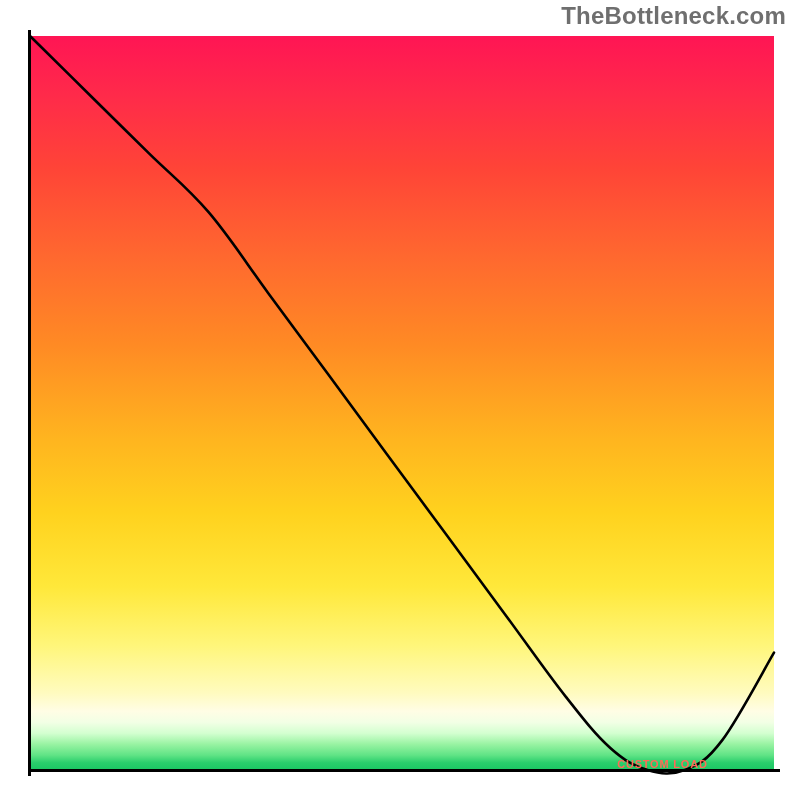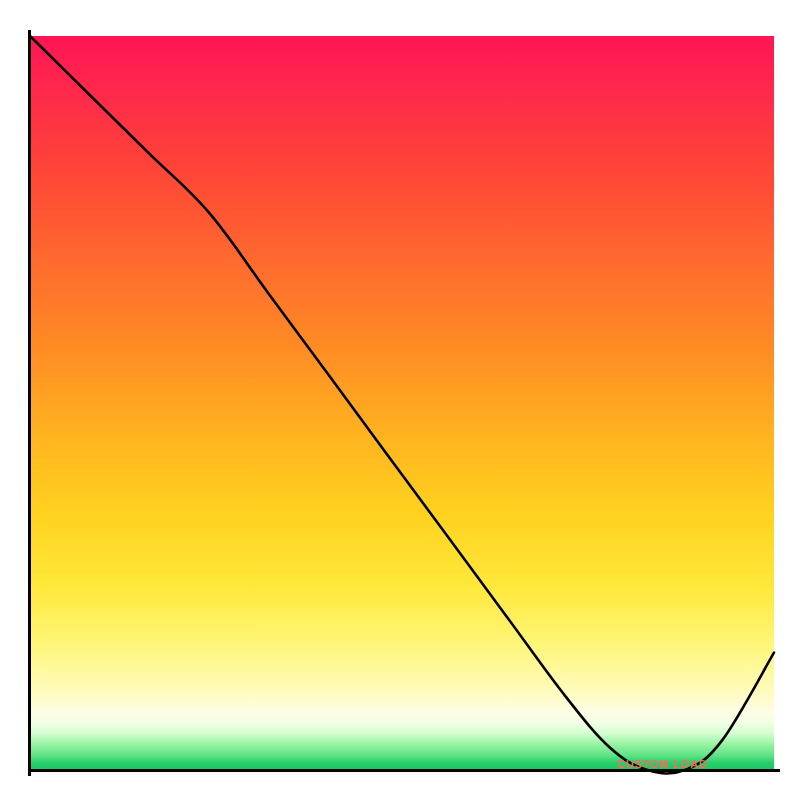--- a/index.html
+++ b/index.html
@@ -100,20 +100,21 @@
     letter-spacing: 0.8px;
     user-select: none;
     transform: translate(-50%, -50%);
   }
 </style>
 </head>
 <body>
 
 <div class="stage">
 
+  <div class="watermark">TheBottleneck.com</div>
 
   <div class="plot-wrap">
 
     <div class="gradient-rect"></div>
 
     <div class="axis-line axis-left"></div>
     <div class="axis-line axis-bottom"></div>
 
     <svg class="curve" viewBox="0 0 744 734" preserveAspectRatio="none">
       <path id="bottleneck-path" d="M 0.0 0.0 C 10.7 10.6, 38.1 37.6, 59.5 58.7 C 80.9 79.9, 97.6 96.3, 119.0 117.4 C 140.5 138.6, 157.1 151.1, 178.6 176.2 C 200.0 201.3, 216.7 227.8, 238.1 256.9 C 259.5 286.0, 276.2 308.6, 297.6 337.6 C 319.0 366.7, 335.7 389.3, 357.1 418.4 C 378.5 447.4, 395.2 470.1, 416.6 499.1 C 438.1 528.2, 454.7 550.8, 476.2 579.9 C 497.6 608.9, 516.9 636.8, 535.7 660.6 C 554.4 684.4, 565.6 698.8, 580.3 712.0 C 595.1 725.2, 604.1 730.0, 617.5 734.0 C 630.9 738.0, 641.3 739.3, 654.7 734.0 C 668.1 728.7, 675.8 725.8, 691.9 704.6 C 708.0 683.5, 734.6 632.4, 744.0 616.6"></path>

